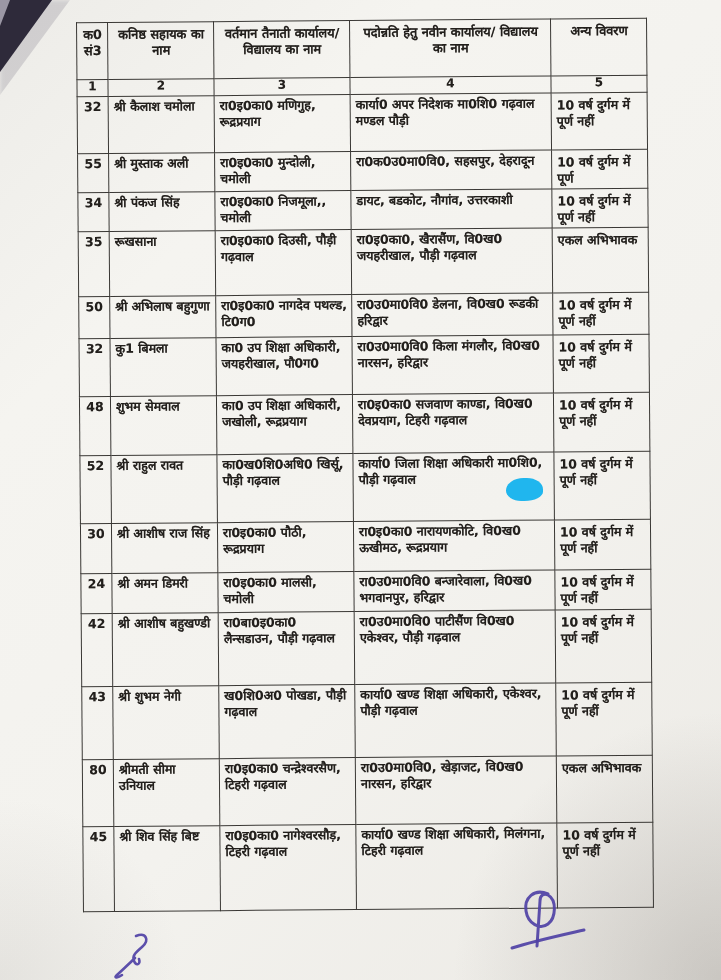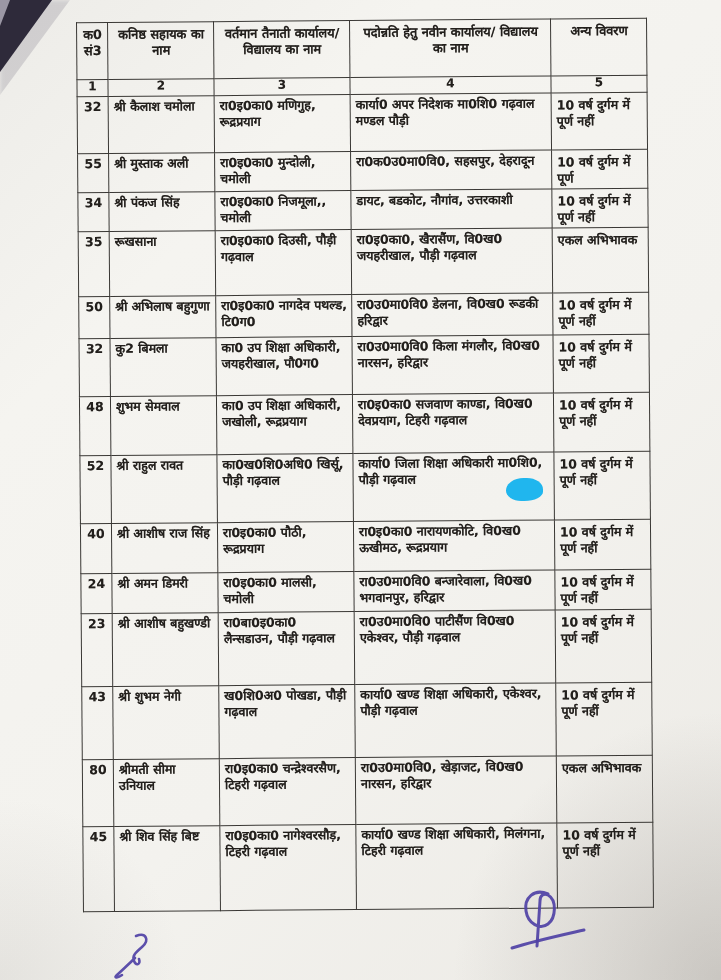--- a/index.html
+++ b/index.html
@@ -107,55 +107,55 @@
   </tr>
   <tr style="height:42px">
     <td class="sno">50</td>
     <td>श्री अभिलाष बहुगुणा</td>
     <td>रा0इ0का0 नागदेव पथल्ड, टि0ग0</td>
     <td>रा0उ0मा0वि0 डेलना, वि0ख0 रूडकी हरिद्वार</td>
     <td class="remarks">10 वर्ष दुर्गम में पूर्ण नहीं</td>
   </tr>
   <tr style="height:58px">
     <td class="sno">32</td>
-    <td>कु2 बिमला</td>
+    <td>कु1 बिमला</td>
     <td>का0 उप शिक्षा अधिकारी, जयहरीखाल, पौ0ग0</td>
     <td>रा0उ0मा0वि0 किला मंगलौर, वि0ख0 नारसन, हरिद्वार</td>
     <td class="remarks">10 वर्ष दुर्गम में पूर्ण नहीं</td>
   </tr>
   <tr style="height:59px">
     <td class="sno">48</td>
     <td>शुभम सेमवाल</td>
     <td>का0 उप शिक्षा अधिकारी, जखोली, रूद्रप्रयाग</td>
     <td>रा0इ0का0 सजवाण काण्डा, वि0ख0 देवप्रयाग, टिहरी गढ़वाल</td>
     <td class="remarks">10 वर्ष दुर्गम में पूर्ण नहीं</td>
   </tr>
   <tr style="height:68px">
     <td class="sno">52</td>
     <td>श्री राहुल रावत</td>
     <td>का0ख0शि0अधि0 खिर्सू, पौड़ी गढ़वाल</td>
     <td>कार्या0 जिला शिक्षा अधिकारी मा0शि0, पौड़ी गढ़वाल</td>
     <td class="remarks">10 वर्ष दुर्गम में पूर्ण नहीं</td>
   </tr>
   <tr style="height:50px">
-    <td class="sno">40</td>
+    <td class="sno">30</td>
     <td>श्री आशीष राज सिंह</td>
     <td>रा0इ0का0 पौठी, रूद्रप्रयाग</td>
     <td>रा0इ0का0 नारायणकोटि, वि0ख0 ऊखीमठ, रूद्रप्रयाग</td>
     <td class="remarks">10 वर्ष दुर्गम में पूर्ण नहीं</td>
   </tr>
   <tr style="height:40px">
     <td class="sno">24</td>
     <td>श्री अमन डिमरी</td>
     <td>रा0इ0का0 मालसी, चमोली</td>
     <td>रा0उ0मा0वि0 बन्जारेवाला, वि0ख0 भगवानपुर, हरिद्वार</td>
     <td class="remarks">10 वर्ष दुर्गम में पूर्ण नहीं</td>
   </tr>
   <tr style="height:73px">
-    <td class="sno">23</td>
+    <td class="sno">42</td>
     <td>श्री आशीष बहुखण्डी</td>
     <td>रा0बा0इ0का0 लैन्सडाउन, पौड़ी गढ़वाल</td>
     <td>रा0उ0मा0वि0 पाटीसैंण वि0ख0 एकेश्वर, पौड़ी गढ़वाल</td>
     <td class="remarks">10 वर्ष दुर्गम में पूर्ण नहीं</td>
   </tr>
   <tr style="height:73px">
     <td class="sno">43</td>
     <td>श्री शुभम नेगी</td>
     <td>ख0शि0अ0 पोखडा, पौड़ी गढ़वाल</td>
     <td>कार्या0 खण्ड शिक्षा अधिकारी, एकेश्वर, पौड़ी गढ़वाल</td>

